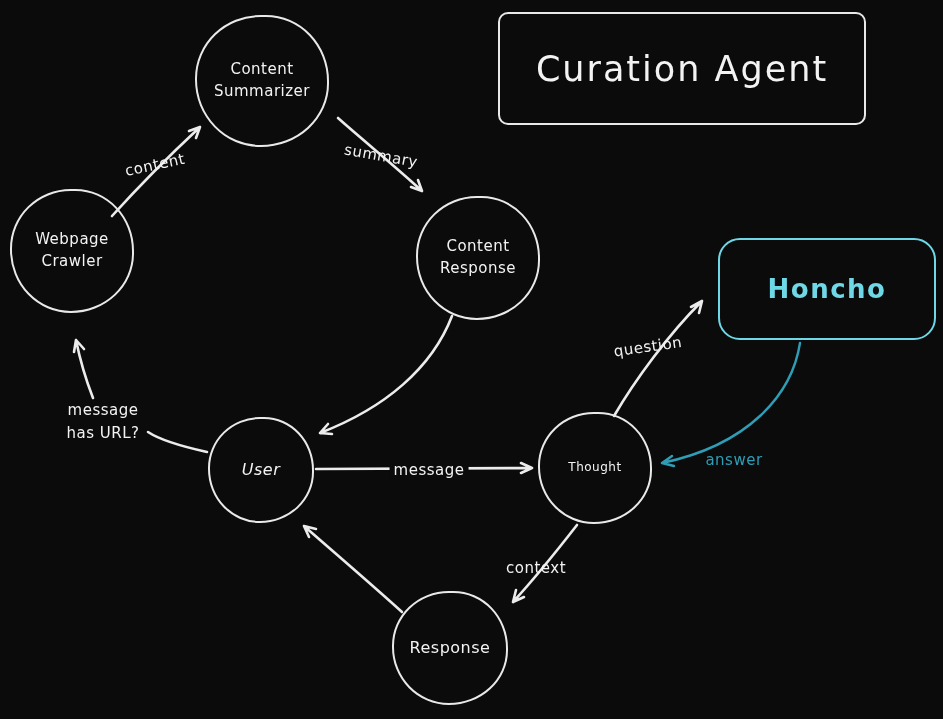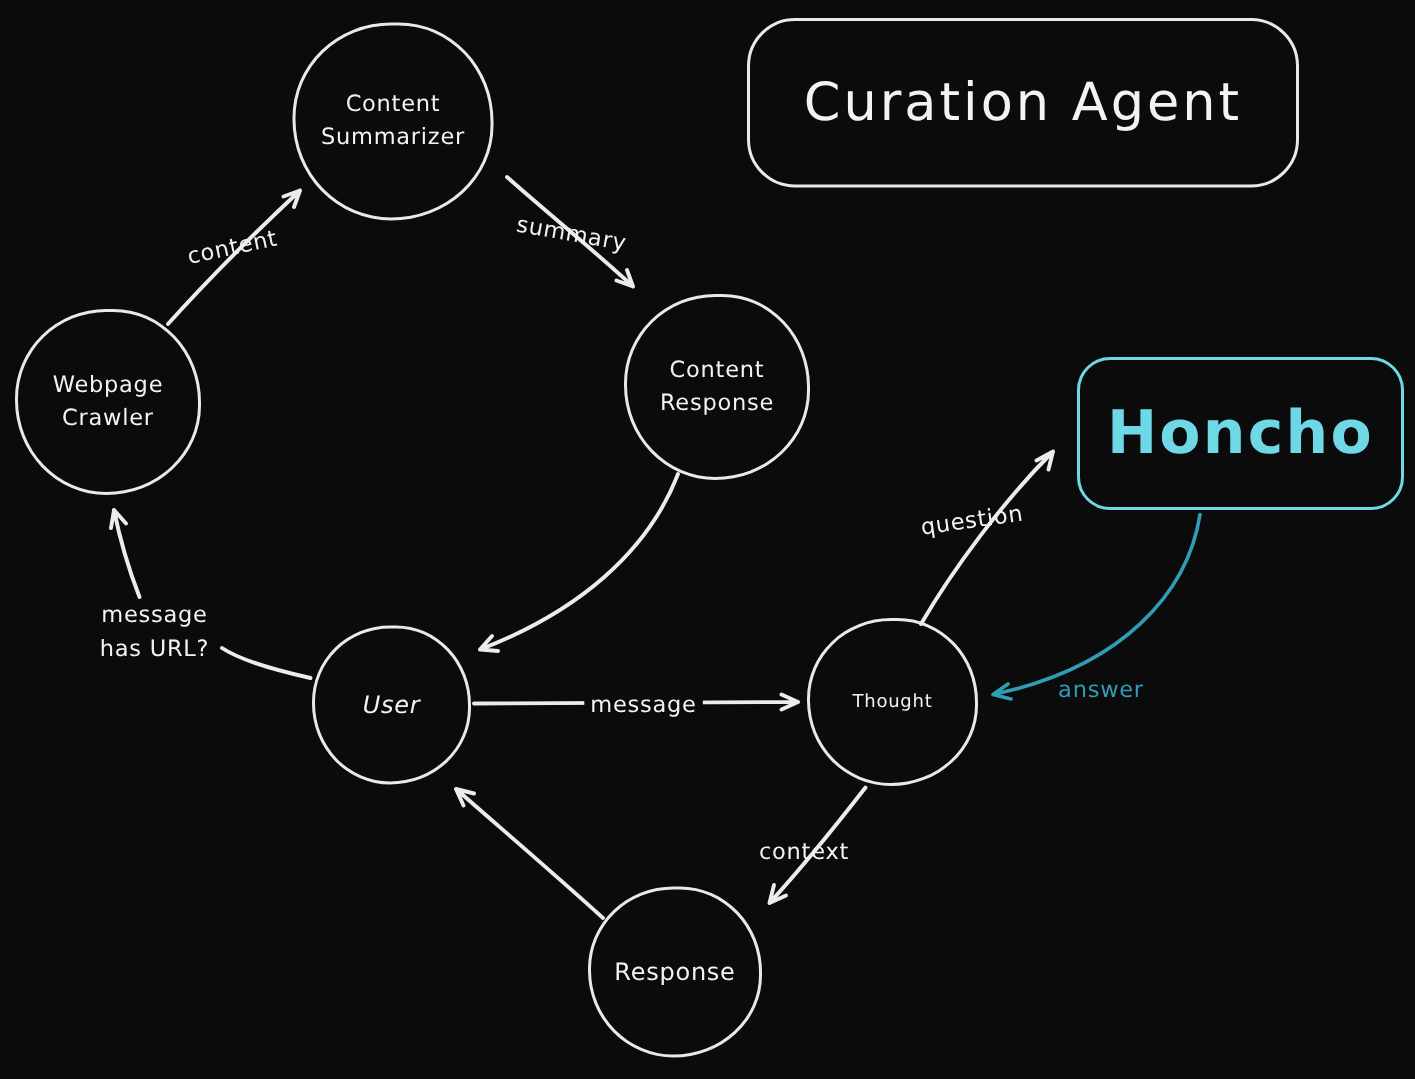--- a/index.html
+++ b/index.html
@@ -58,35 +58,35 @@
     box-sizing: border-box;
     display: flex;
     align-items: center;
     justify-content: center;
     text-align: center;
   }
   #title-box {
     left: 498px; top: 12px;
     width: 368px; height: 113px;
     border: 2.4px solid #e9e9e9;
-    border-radius: 32px;
+    border-radius: 10px;
   }
   #title-box .box-label {
     font-size: 35px;
     letter-spacing: 2px;
     color: #f3f3f3;
   }
   #honcho-box {
     left: 718px; top: 238px;
     width: 218px; height: 102px;
     border: 2.6px solid var(--accent, #6fd8e6);
     border-radius: 22px;
   }
   #honcho-box .box-label {
-    font-size: 40px;
+    font-size: 26px;
     font-weight: bold;
     letter-spacing: 1.5px;
     color: var(--accent, #6fd8e6);
   }
   .edge-label {
     position: absolute;
     font-size: 15px;
     line-height: 1.5;
     letter-spacing: 0.5px;
     color: #f3f3f3;
@@ -137,21 +137,21 @@
 
   <div class="box" id="honcho-box">
     <span class="box-label">Honcho</span>
   </div>
 
   <div class="node" style="left:195px; top:15px; width:134px; height:132px;">
     <div class="node-label">Content
 Summarizer</div>
   </div>
 
-  <div class="node" style="left:10px; top:206px; width:124px; height:124px;">
+  <div class="node" style="left:10px; top:189px; width:124px; height:124px;">
     <div class="node-label">Webpage
 Crawler</div>
   </div>
 
   <div class="node" style="left:416px; top:196px; width:124px; height:124px;">
     <div class="node-label">Content
 Response</div>
   </div>
 
   <div class="node" style="left:208px; top:417px; width:106px; height:106px;">

